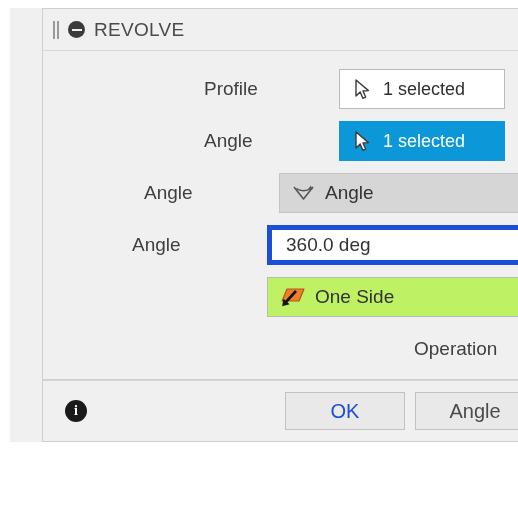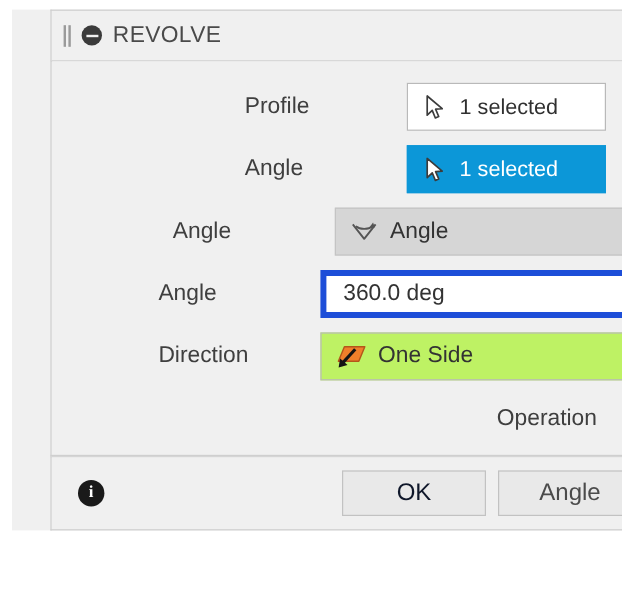--- a/index.html
+++ b/index.html
@@ -231,21 +231,21 @@
     box-sizing: border-box;
     background: #e9e9e9;
     border: 1px solid #c2c2c2;
     font-size: 20px;
     display: flex;
     align-items: center;
     justify-content: center;
     margin-left: 10px;
     padding: 0 16px;
   }
-  .btn.ok { color: #0f172a; }
+  .btn.ok { color: #1d4ed8; }
   .btn.cancel { color: #4b4b4b; }
 
   
   .icn { flex: 0 0 auto; display: block; }
 </style>
 </head>
 <body>
 
 <div class="dialog">
 
@@ -300,21 +300,20 @@
     </div>
 
     <div class="row">
       <span class="label">Angle</span>
       <div class="combo plain" placeholder="360.0 deg">
         <span class="combo-text">360.0 deg</span>
       </div>
     </div>
 
     <div class="row">
-      <span class="label">Direction</span>
       <div class="combo white">
         <svg class="icn" width="26" height="22" viewBox="0 0 26 22">
           <path d="M7 3 L24 3 L19 15 L2 15 Z" fill="#ef7f2a" stroke="#b4561a" stroke-width="1.2" stroke-linejoin="round"></path>
           <path d="M16 5 L5 17" stroke="#141414" stroke-width="2.6"></path>
           <path d="M2.2 20.2 L3.4 12.8 L9.6 18.2 Z" fill="#141414"></path>
         </svg>
         <span class="combo-text">One Side</span>
         <span class="caret"></span>
       </div>
     </div>

